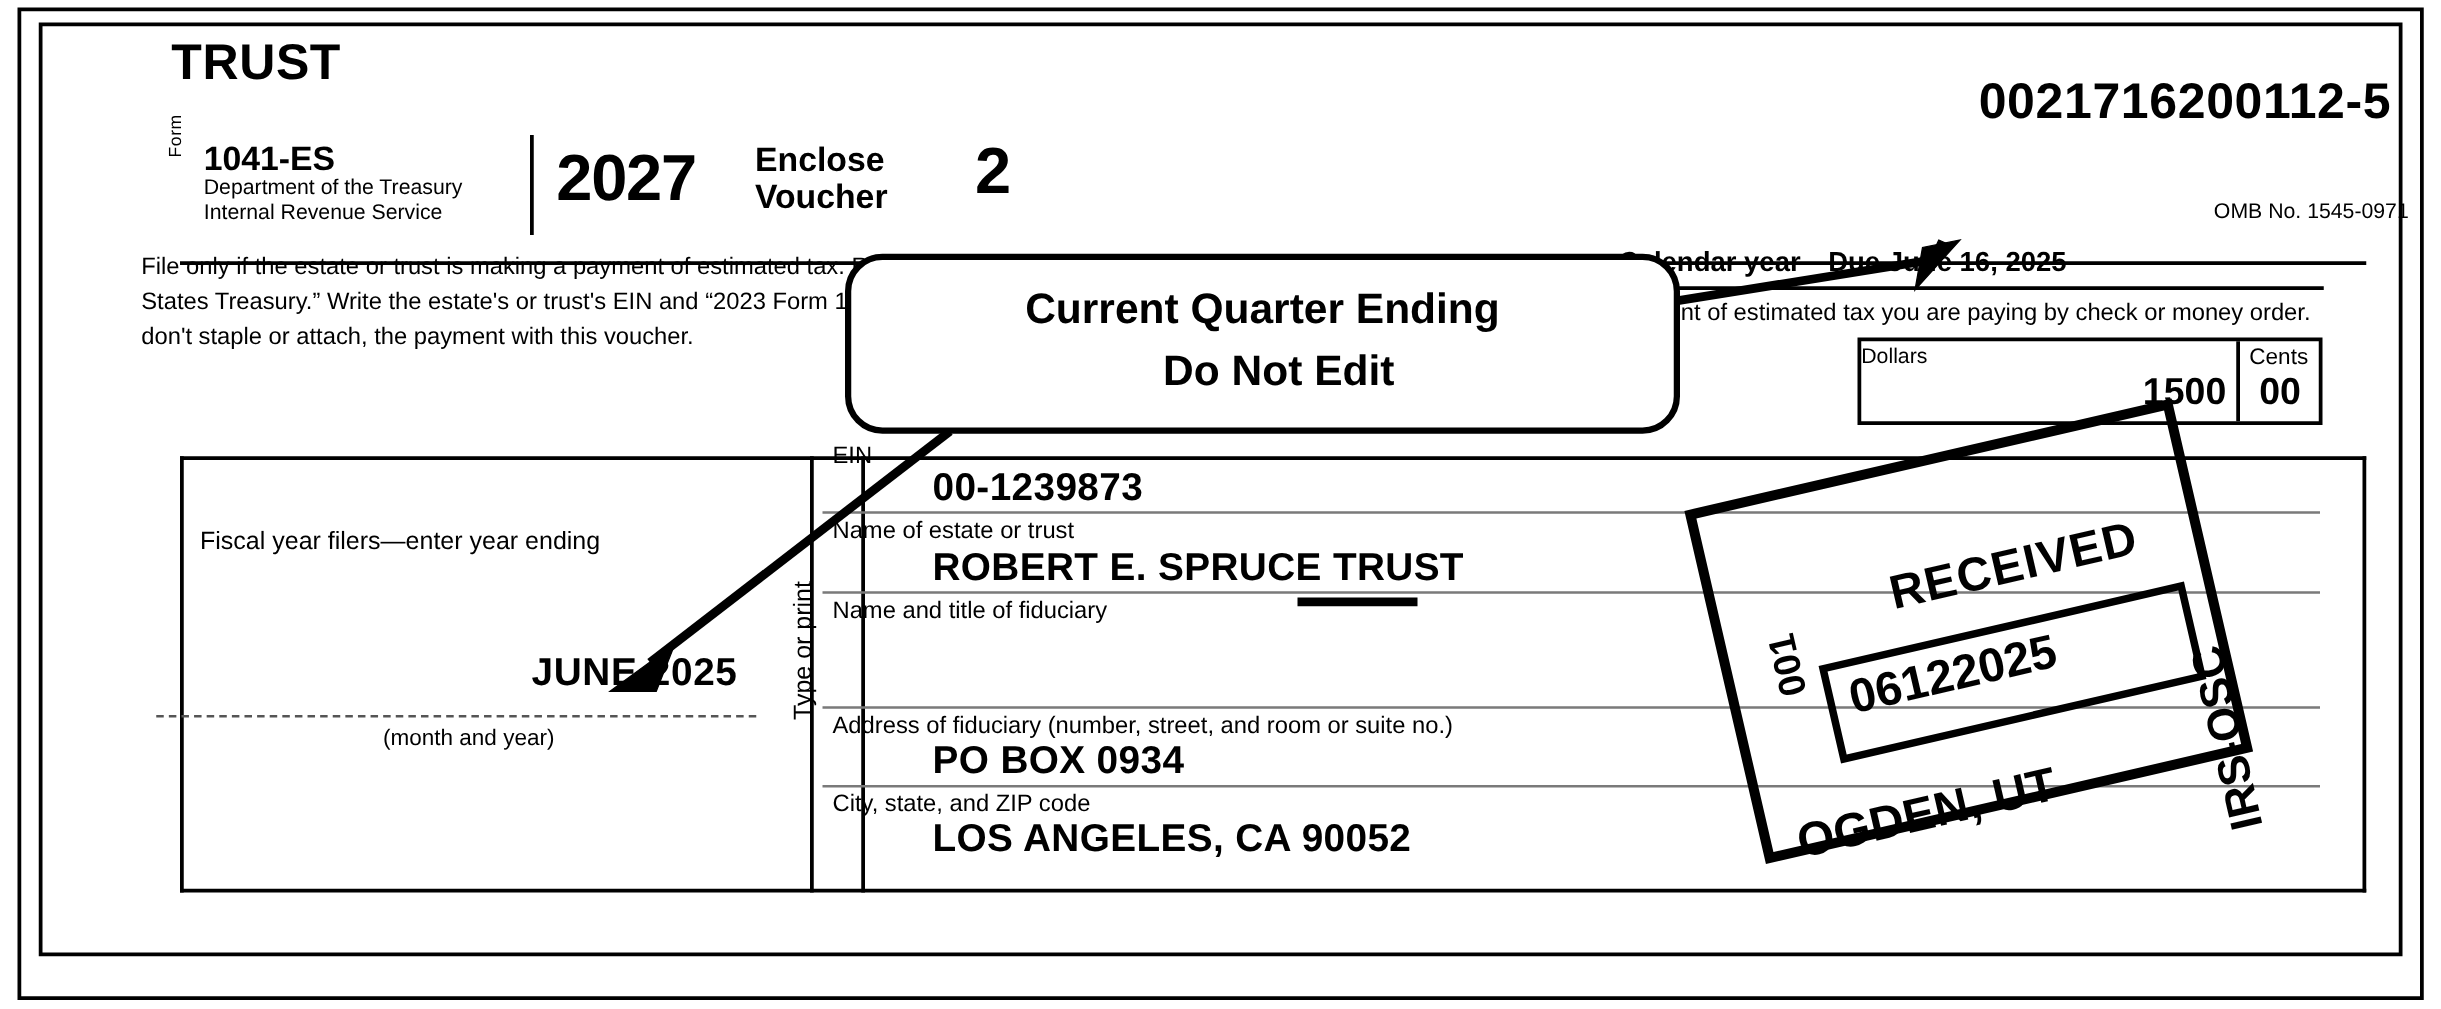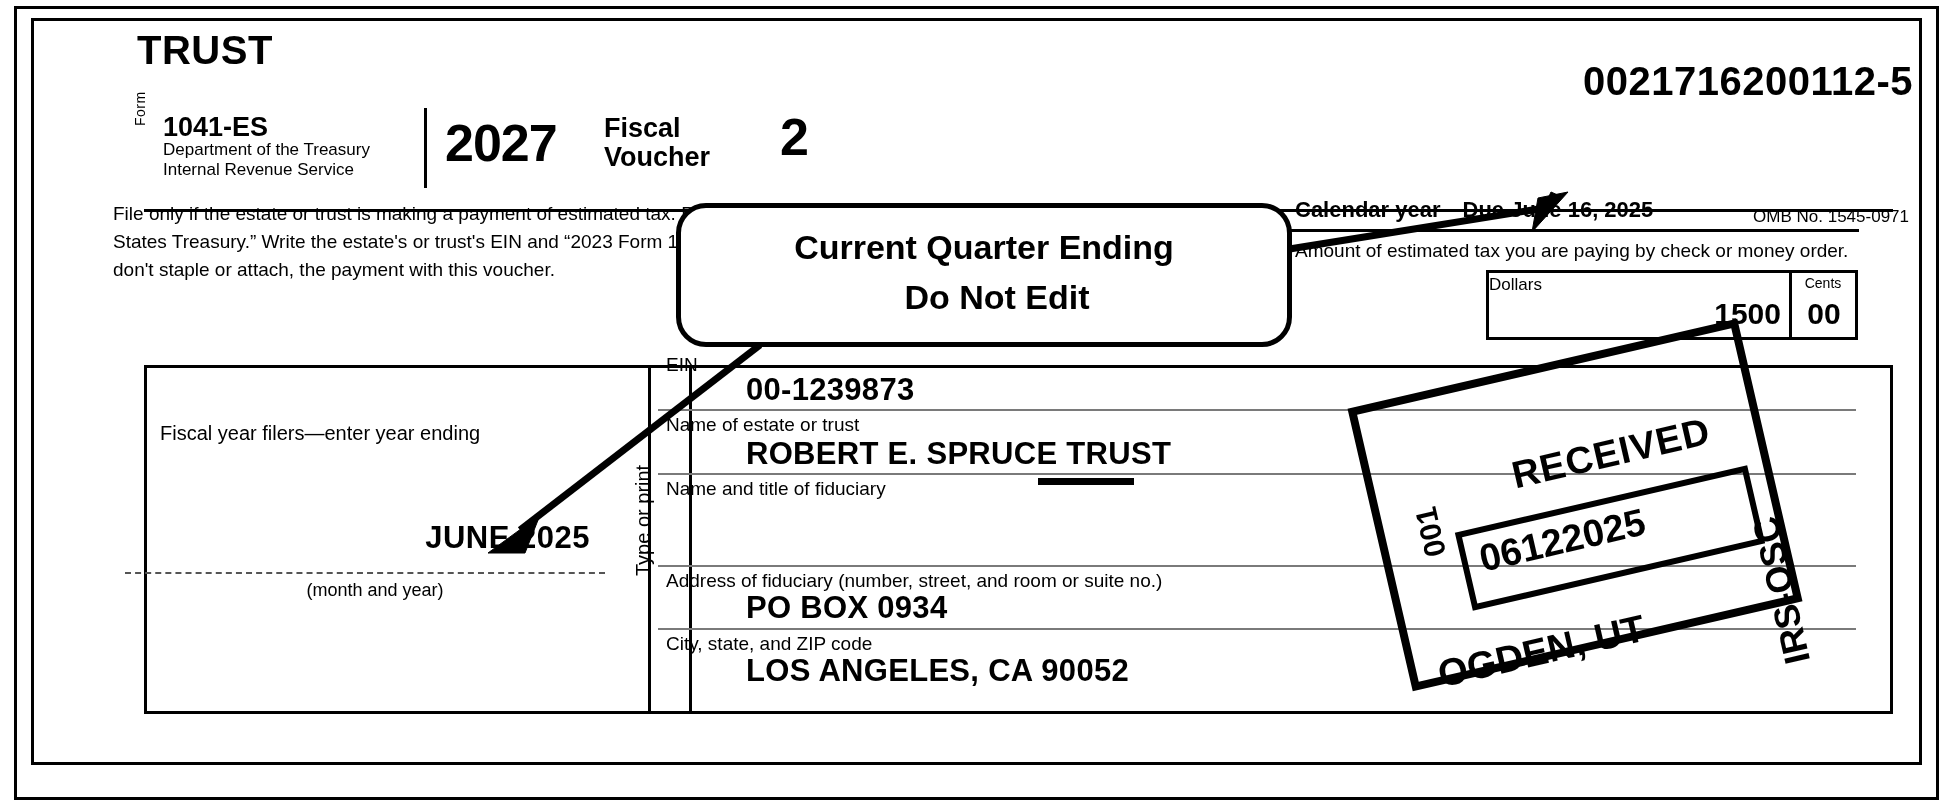--- a/index.html
+++ b/index.html
@@ -131,24 +131,23 @@
   .voucher-num {
     position: absolute;
     left: 780px;
     top: 107px;
     font-size: 52px;
     font-weight: bold;
   }
 
   .omb {
     position: absolute;
-    right: 44px;
+    right: 26px;
     top: 159px;
     font-size: 17px;
-    margin-top: 48px;
   }
 
   
   .hr-header {
     position: absolute;
     left: 110px;
     top: 188px;
     width: 1749px;
     height: 3px;
     background: #000;
@@ -206,21 +205,21 @@
     top: 2px;
     width: 300px;
     font-size: 17px;
   }
   .amount-box .cents-head {
     position: absolute;
     left: 302px;
     top: 2px;
     width: 64px;
     text-align: center;
-    font-size: 14px;
+    font-size: 18px;
   }
   .amount-box .vdiv {
     position: absolute;
     left: 300px;
     top: 0;
     width: 3px;
     height: 64px;
     background: #000;
   }
   .amount-box .dollars-val {
@@ -365,21 +364,21 @@
     width: 1198px;
     height: 2px;
     background: #7a7a7a;
   }
 
   
   .callout {
     position: absolute;
     left: 676px;
     top: 203px;
-    width: 616px;
+    width: 668px;
     height: 144px;
     border: 5px solid #000;
     border-radius: 30px;
     background: #fff;
     box-sizing: border-box;
     z-index: 30;
   }
   .callout-line1 {
     position: absolute;
     left: 0; right: 0;
@@ -519,21 +518,21 @@
   <div class="doc-number">0021716200112-5</div>
 
   <div class="form-word">Form</div>
   <div class="form-id">1041-ES</div>
   <div class="form-dept1">Department of the Treasury</div>
   <div class="form-dept2">Internal Revenue Service</div>
 
   <div class="vsep-head"></div>
 
   <div class="year-big">2027</div>
-  <div class="pv-line1">Fiscal</div>
+  <div class="pv-line1">Enclose</div>
   <div class="pv-line2">Voucher</div>
   <div class="voucher-num">2</div>
   <div class="omb">OMB No. 1545-0971</div>
 
   <div class="instructions">File only if the estate or trust is making a payment of estimated tax. Return this voucher with check or money order payable to “United States Treasury.” Write the estate's or trust's EIN and “2023 Form 1041-ES” on the check or money order. Do not send cash. Enclose, but don't staple or attach, the payment with this voucher.</div>
 
   <div class="cal-year-box"></div>
   <div class="cal-year-text">Calendar year—Due June 16, 2025</div>
   <div class="amount-label">Amount of estimated tax you are paying by check or money order.</div>
 

